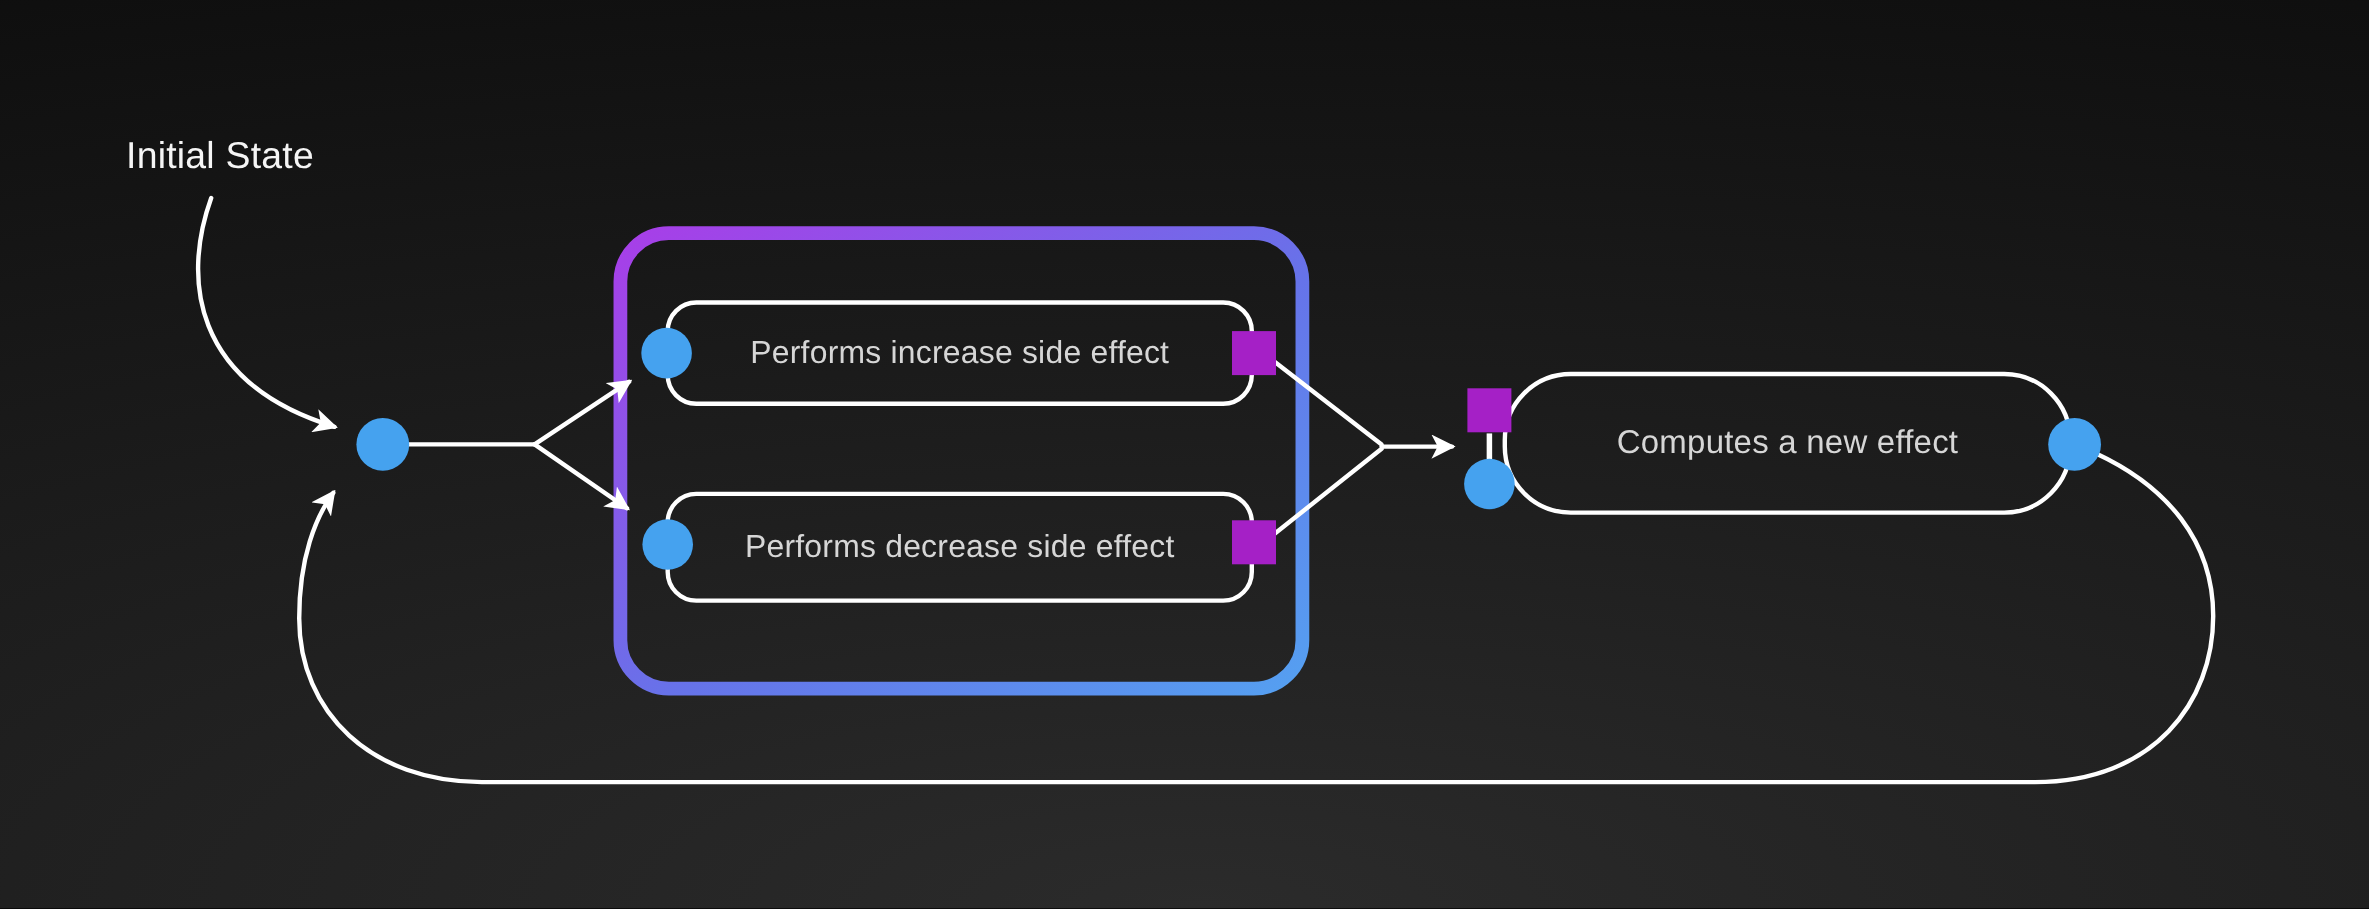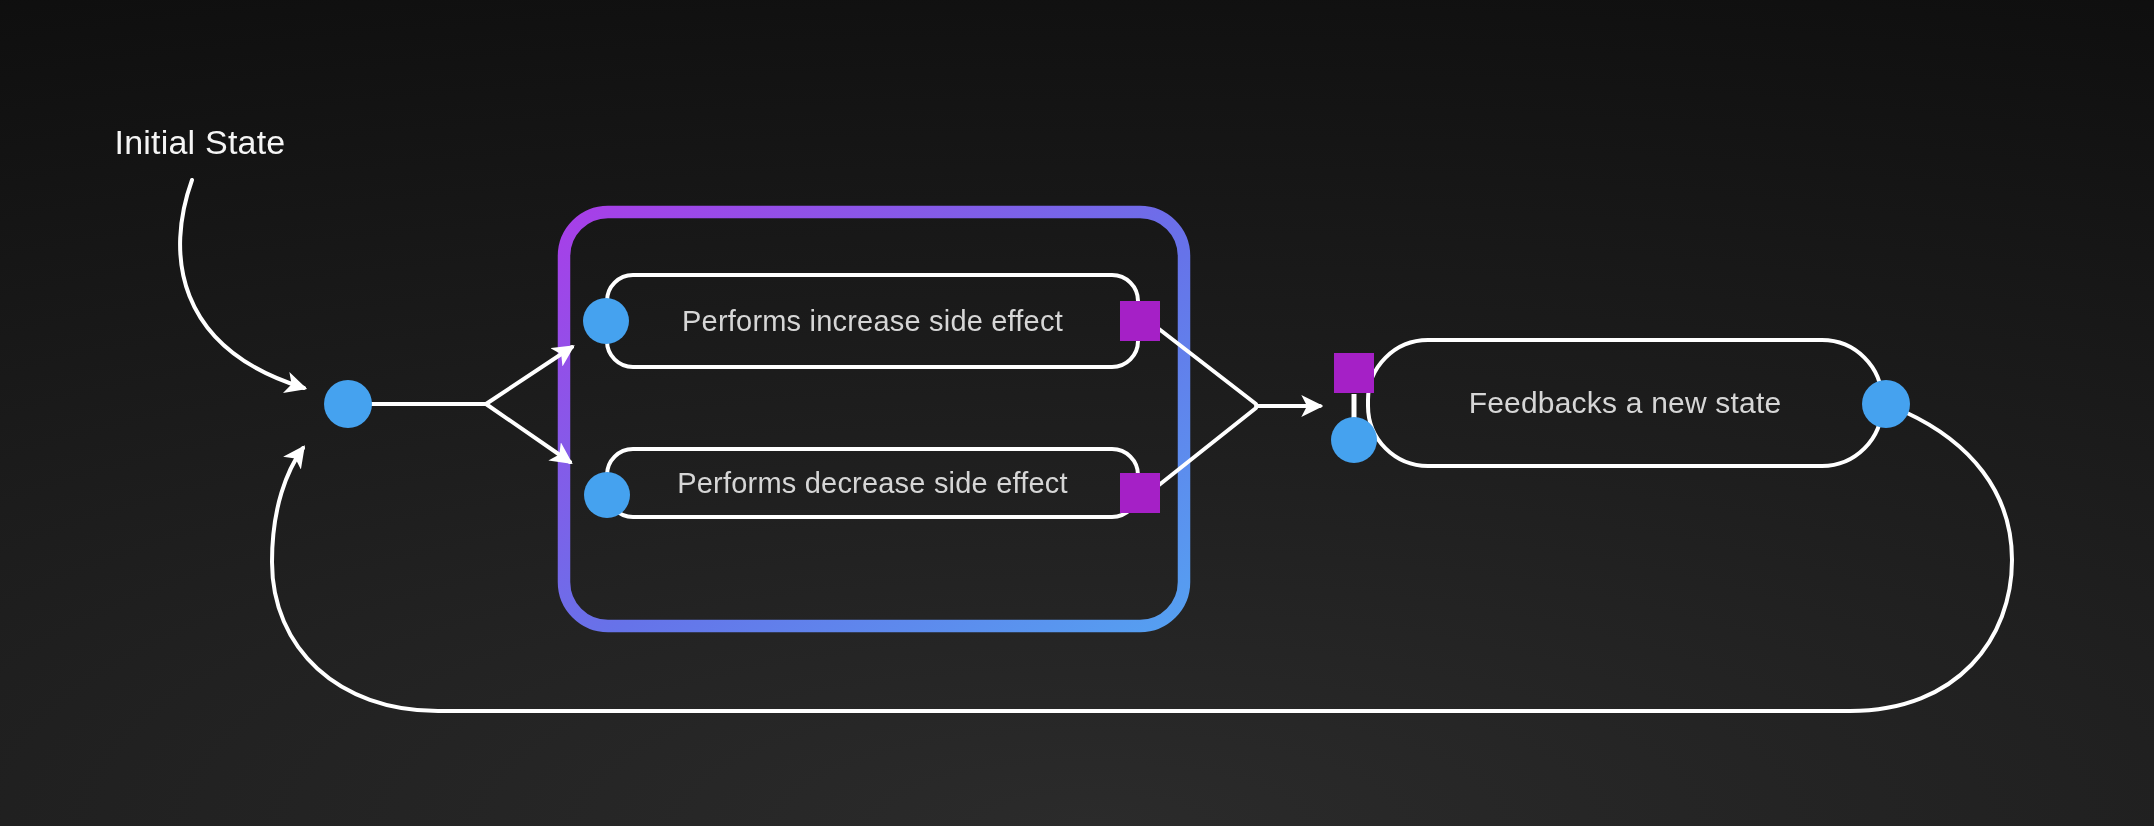--- a/index.html
+++ b/index.html
@@ -62,26 +62,26 @@
 <body>
 
 <div id="canvas">
 
   <div class="section-label" style="left:70px;top:122px;">Initial State</div>
 
   <div class="node-box" style="left:605px;top:273px;width:535px;height:96px;border-radius:28px;">
     <span class="node-text">Performs increase side effect</span>
   </div>
 
-  <div class="node-box" style="left:605px;top:447px;width:535px;height:72px;border-radius:28px;">
+  <div class="node-box" style="left:605px;top:447px;width:535px;height:101px;border-radius:28px;">
     <span class="node-text">Performs decrease side effect</span>
   </div>
 
   <div class="node-box" style="left:1366px;top:338px;width:518px;height:130px;border-radius:62px;">
-    <span class="node-text" style="font-size:30px;">Feedbacks a new state</span>
+    <span class="node-text" style="font-size:30px;">Computes a new effect</span>
   </div>
 
   <svg id="connector-layer" width="2154" height="826" viewBox="0 0 2154 826">
     <defs>
       <linearGradient id="feedbackBorderGrad" x1="0%" y1="0%" x2="100%" y2="100%">
         <stop offset="0%" stop-color="#a83ee8"></stop>
         <stop offset="55%" stop-color="#6673e9"></stop>
         <stop offset="100%" stop-color="#55a0f1"></stop>
       </linearGradient>
       <marker id="arrowhead" viewBox="0 0 10 10" refX="8.5" refY="5" markerWidth="5.5" markerHeight="5.5" orient="auto-start-reverse" markerUnits="strokeWidth">

